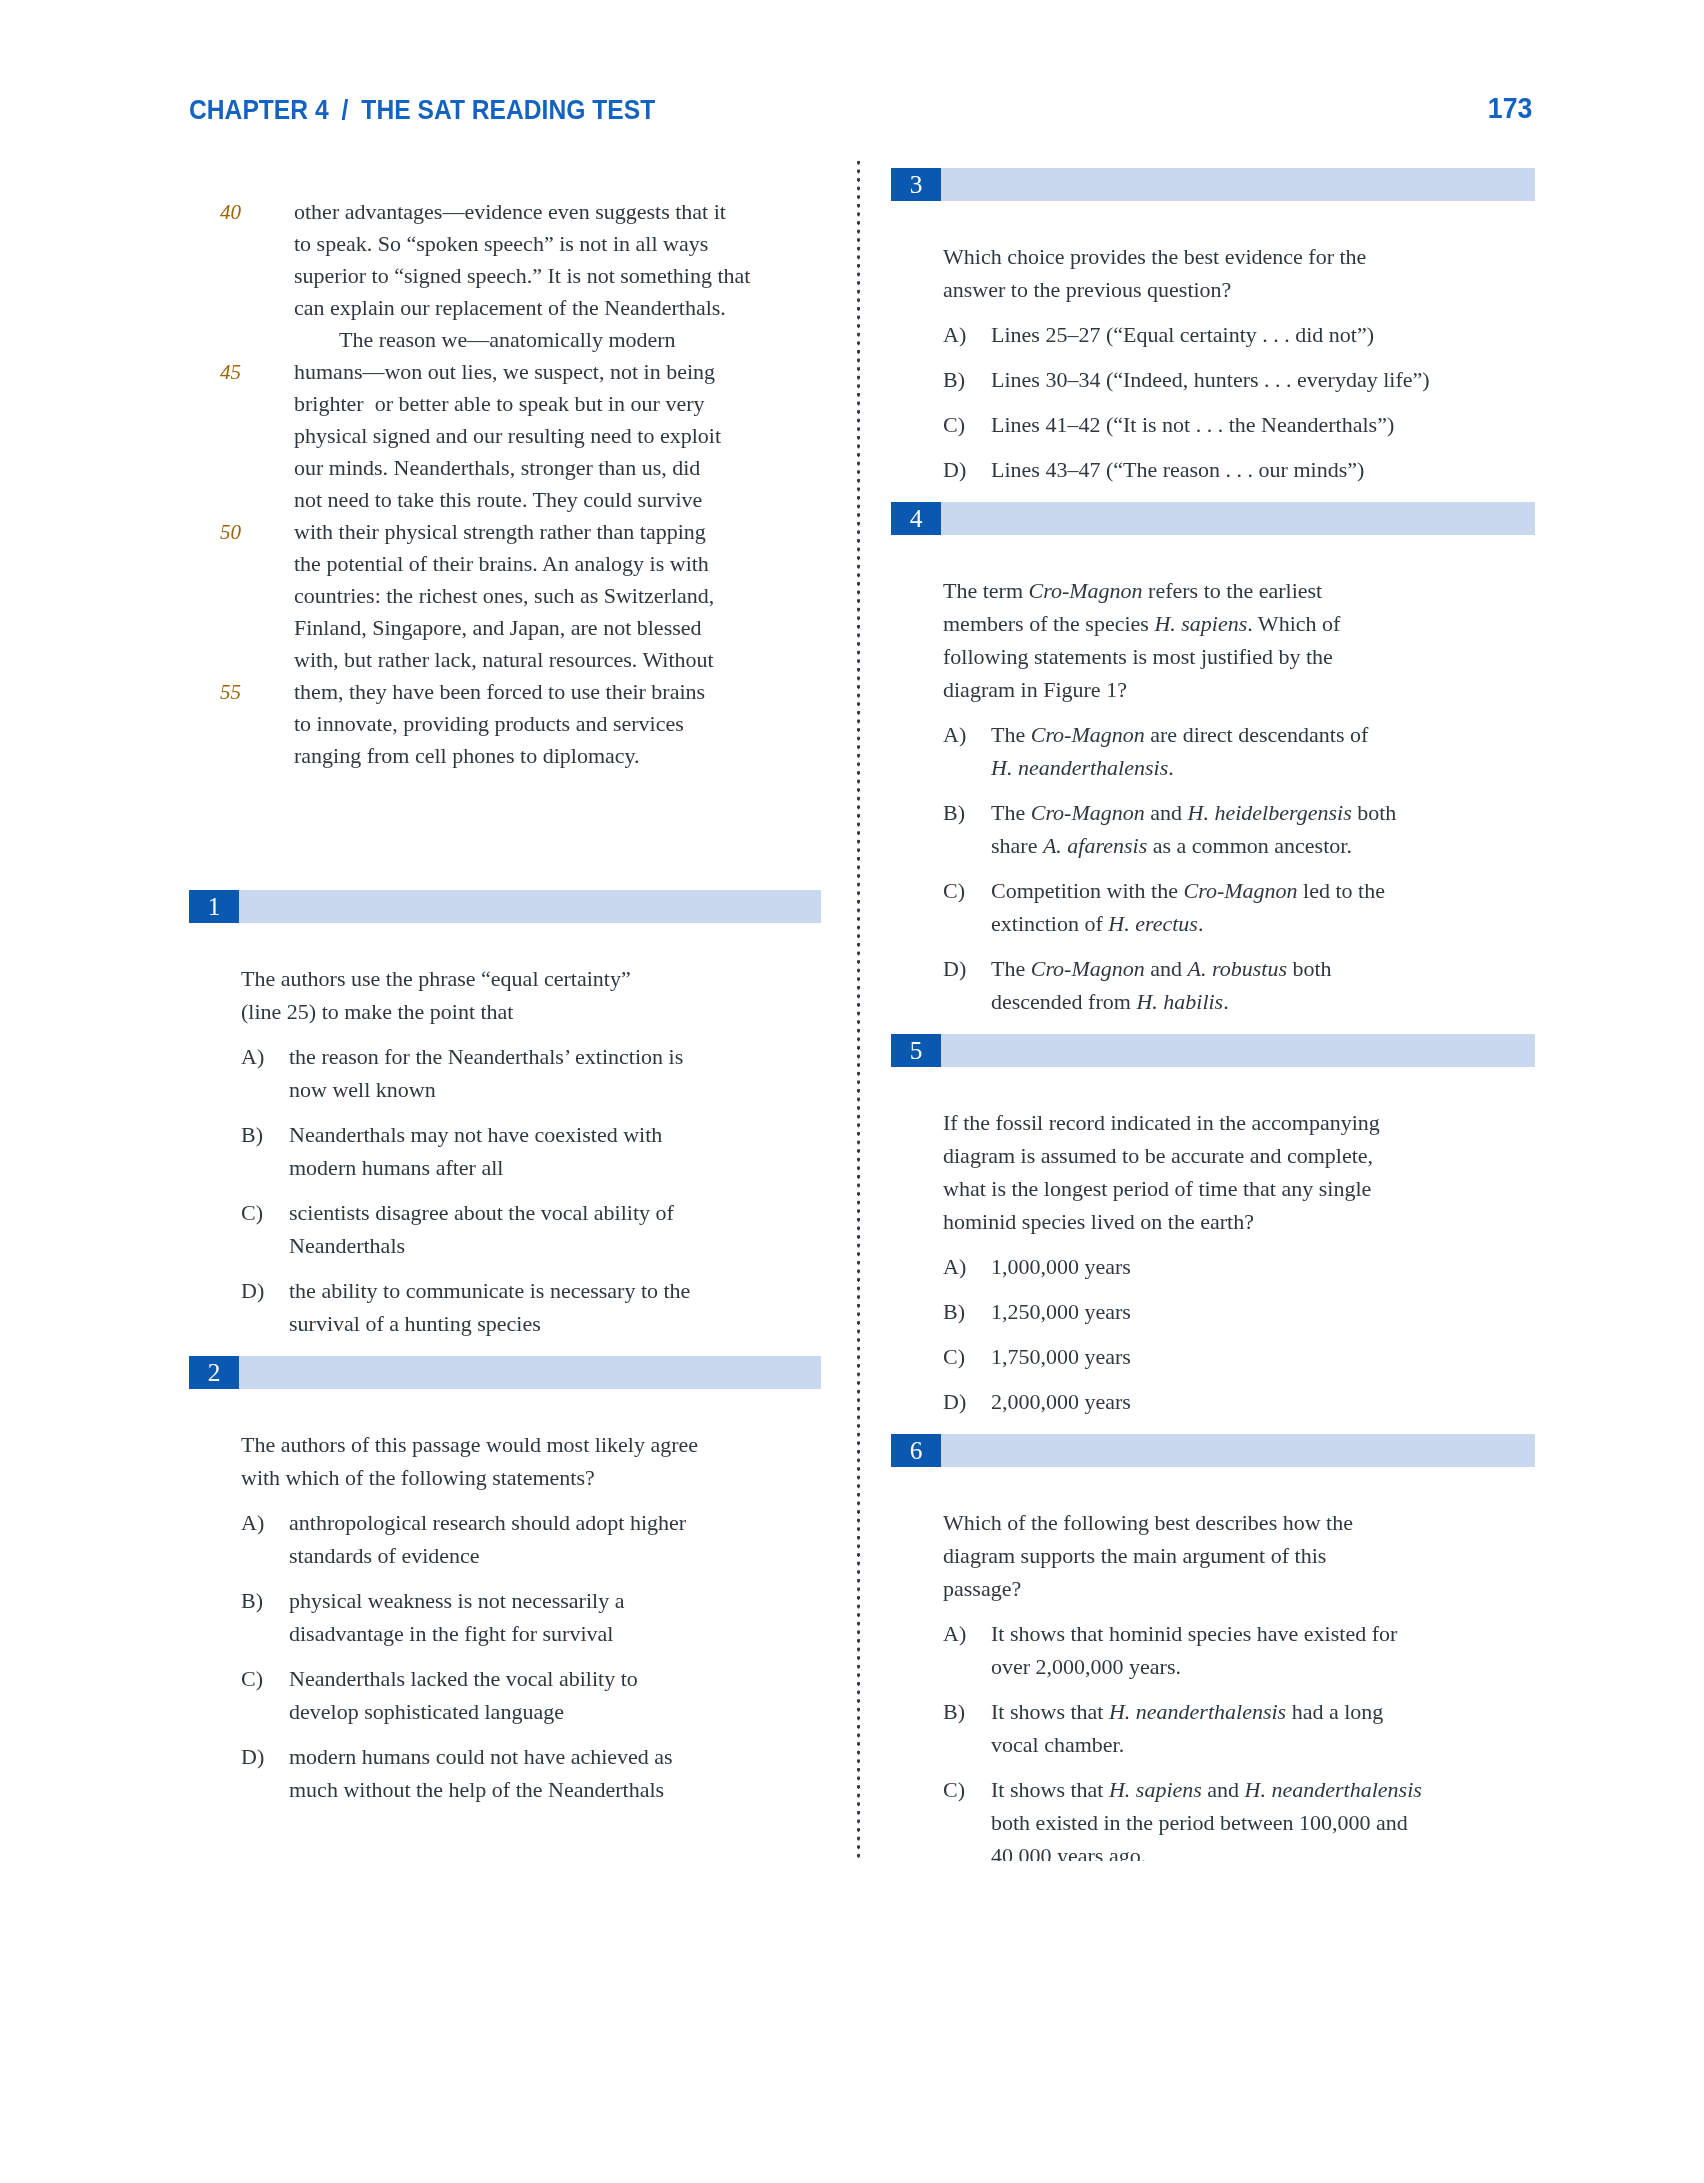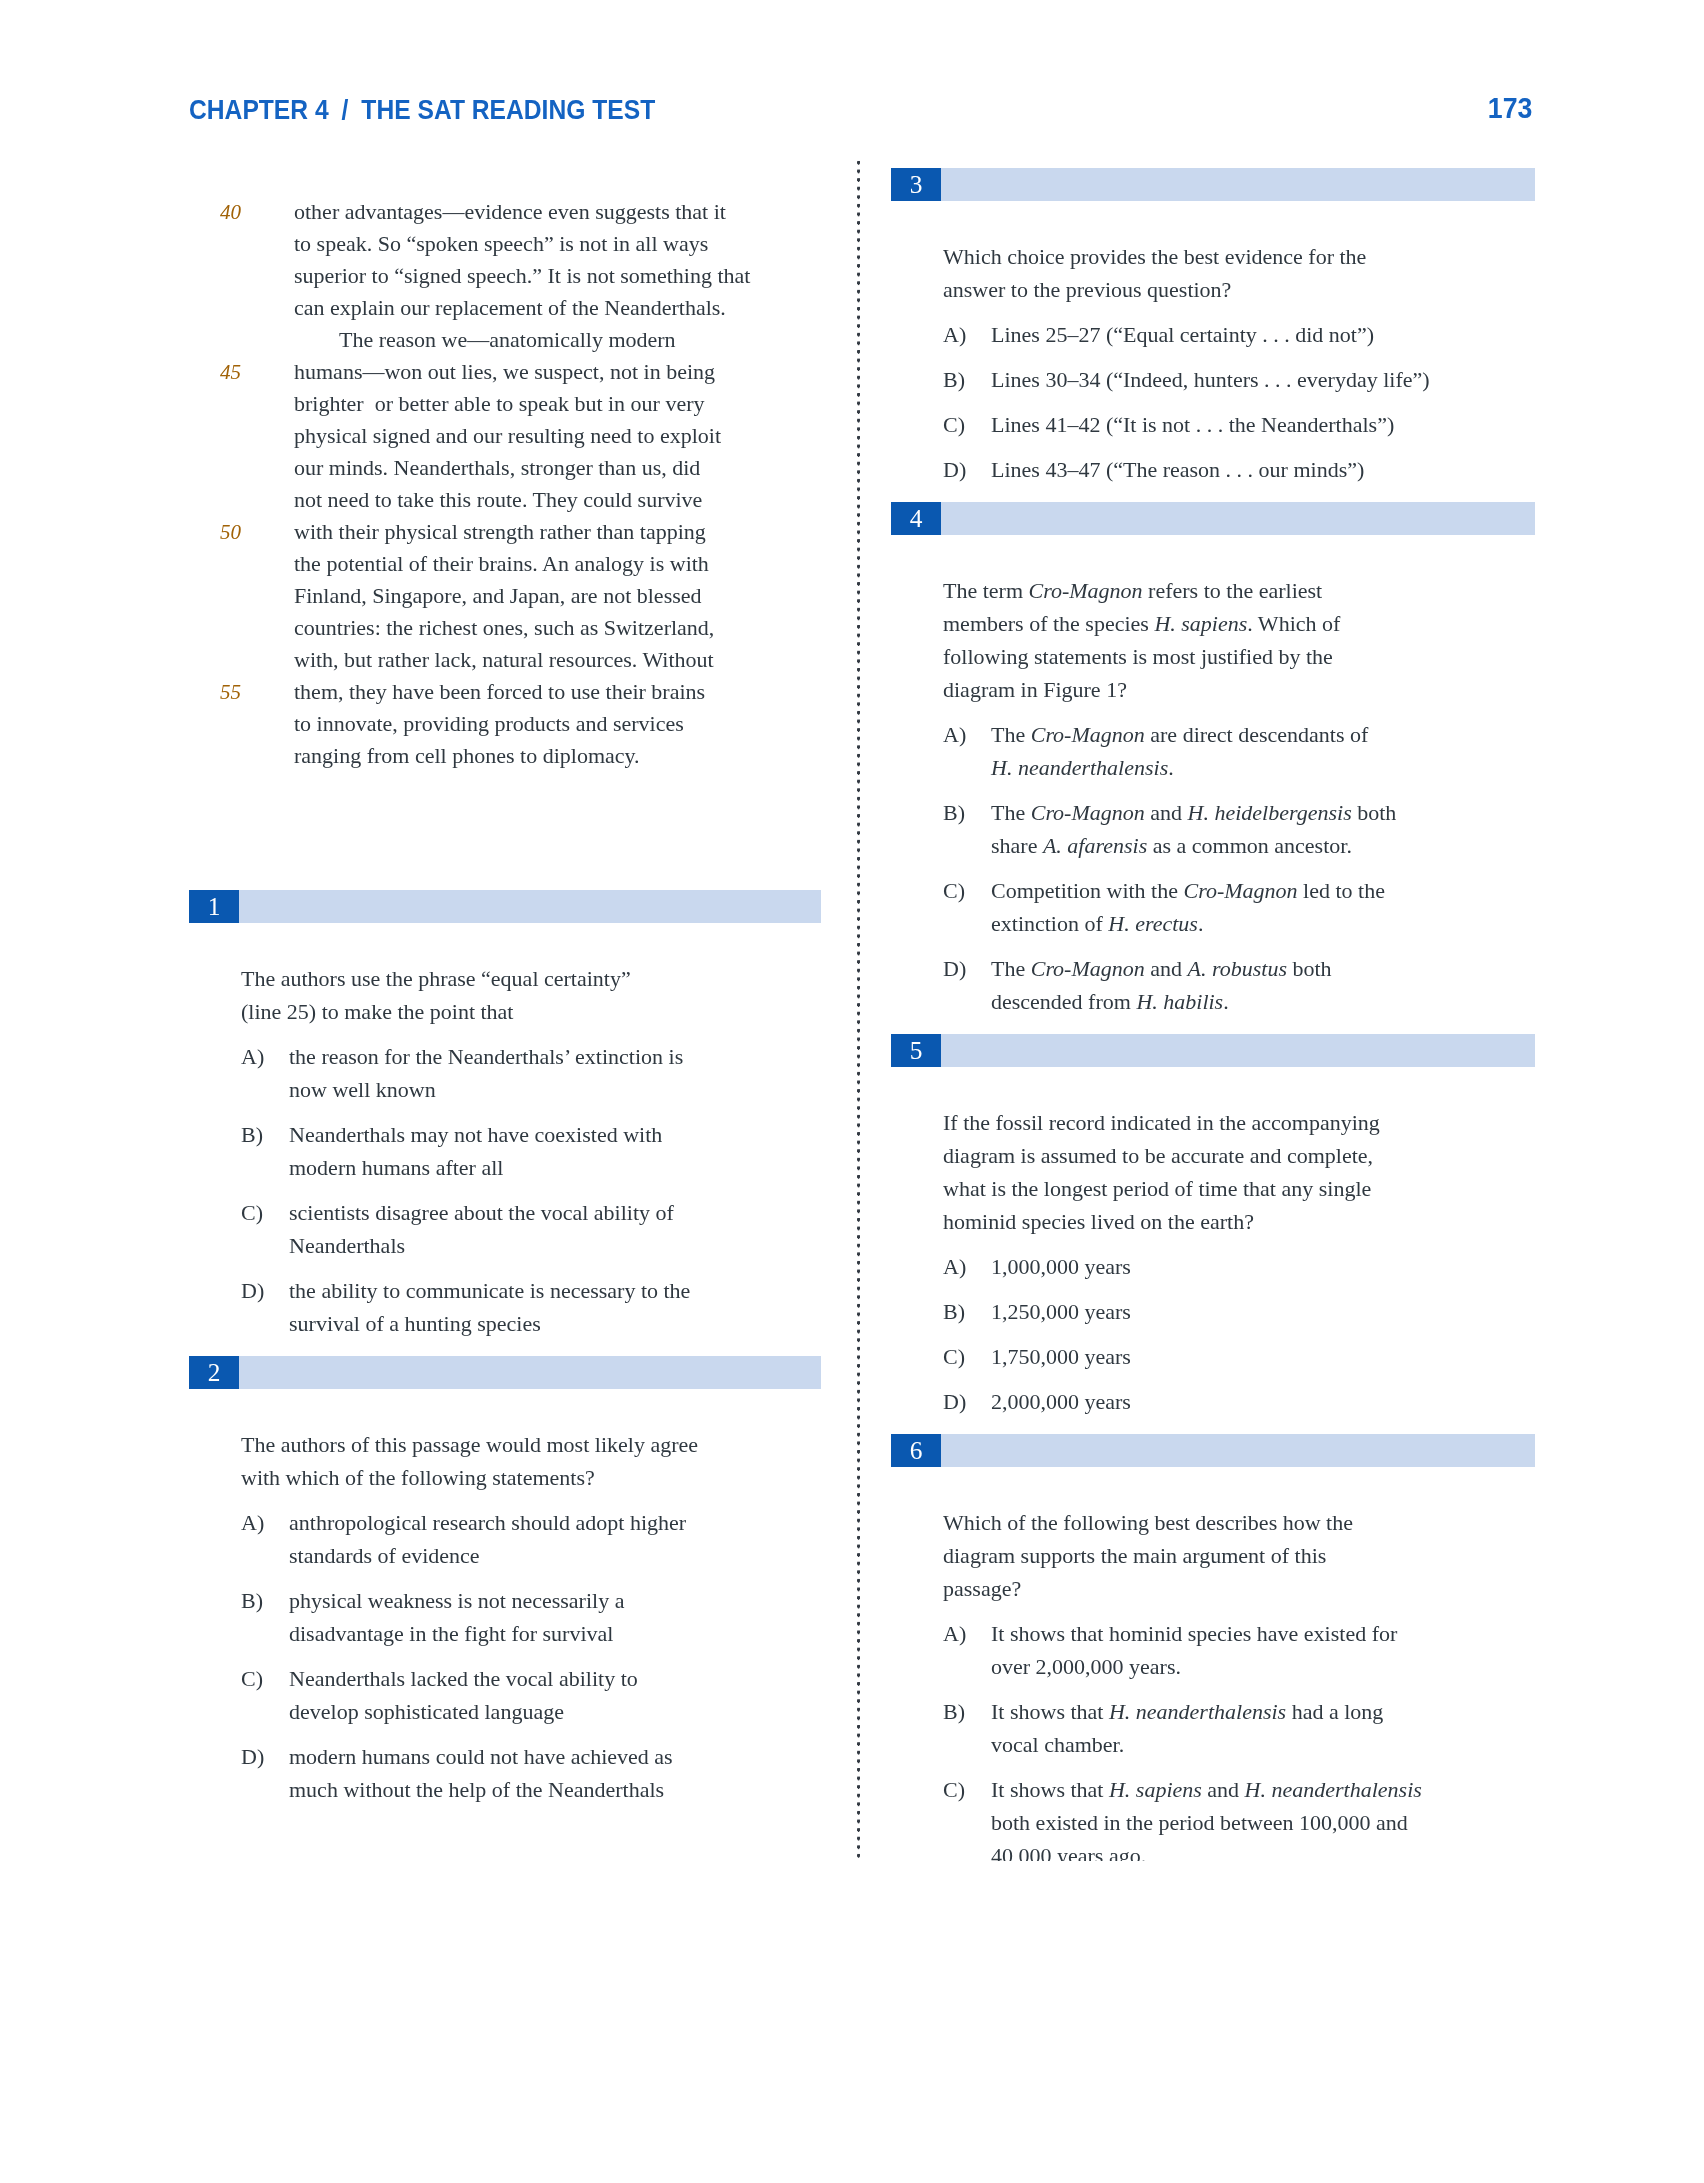--- a/index.html
+++ b/index.html
@@ -89,24 +89,24 @@
       <div class="pline">
     <span class="pnum"></span><span class="ptext">not need to take this route. They could survive</span>
   </div>
       <div class="pline">
     <span class="pnum"></span><span class="ptext">with their physical strength rather than tapping</span>
   </div>
       <div class="pline">
     <span class="pnum">50</span><span class="ptext">the potential of their brains. An analogy is with</span>
   </div>
       <div class="pline">
+    <span class="pnum"></span><span class="ptext">countries: the richest ones, such as Switzerland,</span>
+  </div>
+      <div class="pline">
     <span class="pnum"></span><span class="ptext">Finland, Singapore, and Japan, are not blessed</span>
-  </div>
-      <div class="pline">
-    <span class="pnum"></span><span class="ptext">countries: the richest ones, such as Switzerland,</span>
   </div>
       <div class="pline">
     <span class="pnum"></span><span class="ptext">with, but rather lack, natural resources. Without</span>
   </div>
       <div class="pline">
     <span class="pnum"></span><span class="ptext">them, they have been forced to use their brains</span>
   </div>
       <div class="pline">
     <span class="pnum">55</span><span class="ptext">to innovate, providing products and services</span>
   </div>

